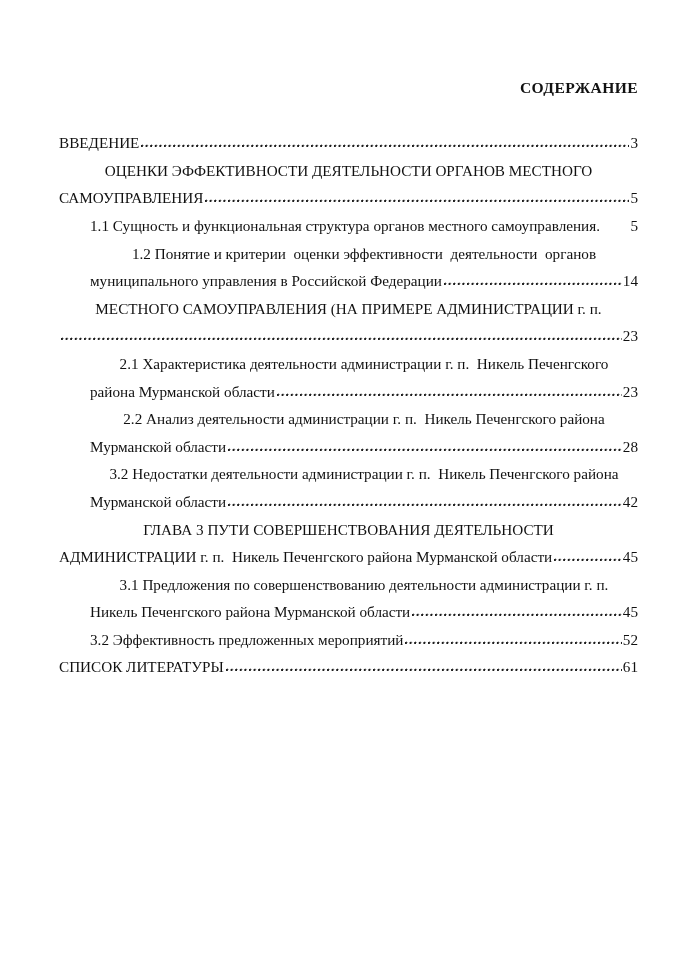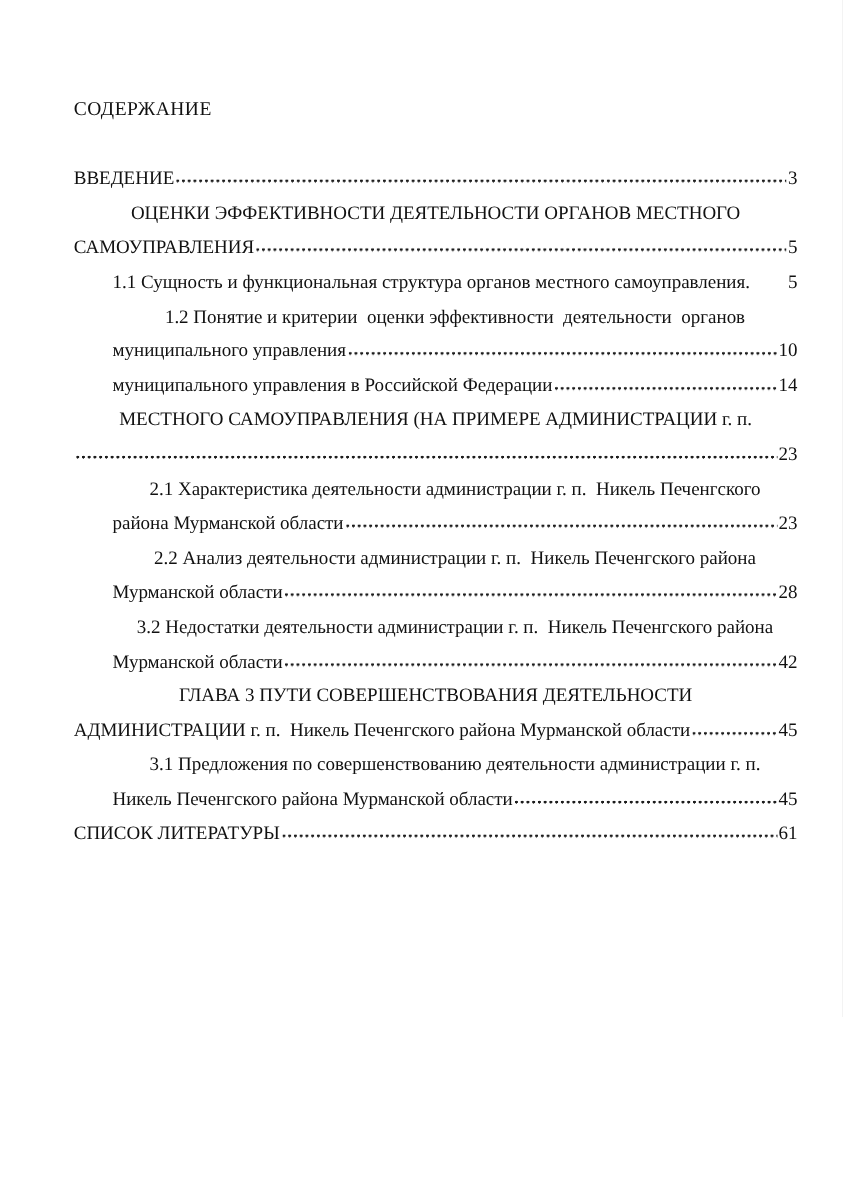--- a/index.html
+++ b/index.html
@@ -14,22 +14,22 @@
     font-size: 15.2px;
     line-height: 27.6px;
     overflow: hidden;
   }
   .content {
     padding: 74px 36px 0 59px;
   }
   .doc-title {
     margin: 0 0 27.6px 0;
     font-size: 15.6px;
-    font-weight: normal;
-    text-align: left;
+    font-weight: bold;
+    text-align: right;
     letter-spacing: 0.4px;
   }
   .toc-list { display: block; }
   .row {
     display: flex;
     align-items: baseline;
     height: 27.6px;
     overflow: hidden;
     justify-content: center;
   }
@@ -84,25 +84,20 @@
     <span class="txt">1.1 Сущность и функциональная структура органов местного самоуправления.</span>
     <span class="leader no-dots"></span>
     <span class="page-num">5</span>
   </div>
 
   <div class="row indent">
     <span class="txt">1.2 Понятие и критерии  оценки эффективности  деятельности  органов</span>
 
   </div>
 
-  <div class="row indent">
-    <span class="txt">муниципального управления</span>
-    <span class="leader"></span>
-    <span class="page-num">10</span>
-  </div>
 
 
   <div class="row indent">
     <span class="txt">муниципального управления в Российской Федерации</span>
     <span class="leader"></span>
     <span class="page-num">14</span>
   </div>
 
 
   <div class="row">
@@ -163,20 +158,25 @@
     <span class="txt">3.1 Предложения по совершенствованию деятельности администрации г. п.</span>
 
   </div>
 
   <div class="row indent">
     <span class="txt">Никель Печенгского района Мурманской области</span>
     <span class="leader"></span>
     <span class="page-num">45</span>
   </div>
 
+  <div class="row indent">
+    <span class="txt">3.2 Эффективность предложенных мероприятий</span>
+    <span class="leader"></span>
+    <span class="page-num">52</span>
+  </div>
 
 
   <div class="row">
     <span class="txt">СПИСОК ЛИТЕРАТУРЫ</span>
     <span class="leader"></span>
     <span class="page-num">61</span>
   </div>
 </div>
   </div>
 </div>

